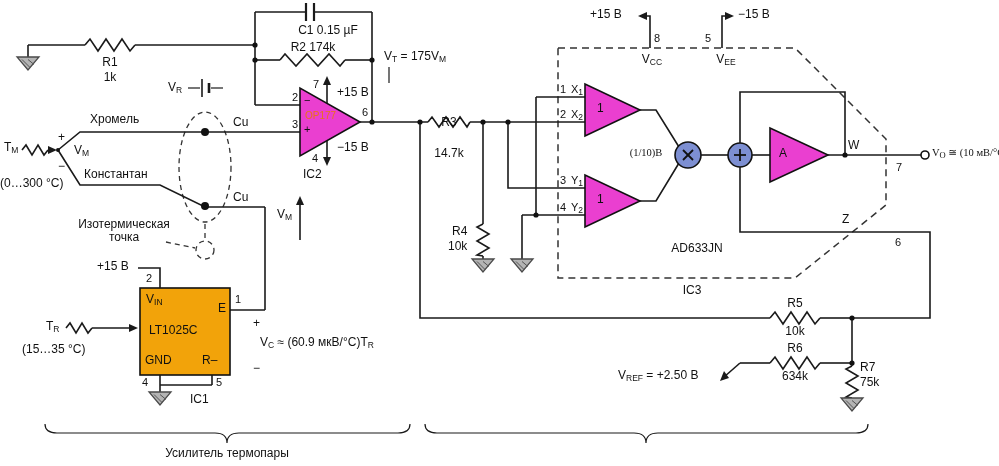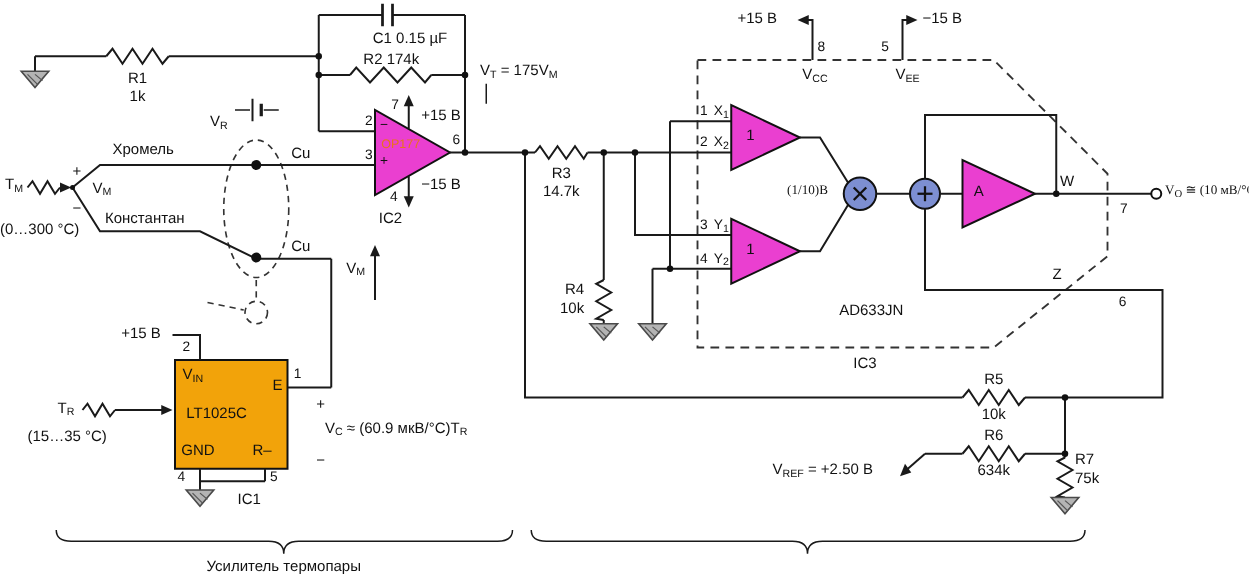--- a/index.html
+++ b/index.html
@@ -188,26 +188,28 @@
 
 <div class="lb" style="left:4px;top:141px"><span>T</span><sub>M</sub></div>
 <div class="lb" style="left:0px;top:177px">(0…300 °C)</div>
 <div class="lb" style="left:58px;top:131px">+</div>
 <div class="lb" style="left:58px;top:160px">−</div>
 <div class="lb" style="left:74px;top:144px"><span>V</span><sub>M</sub></div>
 <div class="lb" style="left:90px;top:113px">Хромель</div>
 <div class="lb" style="left:84px;top:168px">Константан</div>
 <div class="lb" style="left:233px;top:116px">Cu</div>
 <div class="lb" style="left:233px;top:191px">Cu</div>
+<div class="lb pre ctr" style="left:124px;top:218px">Изотермическая
+точка</div>
 
 <div class="lb ctr" style="left:110px;top:56px">R1</div>
 <div class="lb ctr" style="left:110px;top:71px">1k</div>
 <div class="lb ctr" style="left:328px;top:24px">C1  0.15 µF</div>
 <div class="lb ctr" style="left:313px;top:41px">R2  174k</div>
-<div class="lb" style="left:168px;top:91px"><span>V</span><sub>R</sub></div>
+<div class="lb" style="left:168px;top:81px"><span>V</span><sub>R</sub></div>
 
 <div class="lb pin" style="left:292px;top:91px">2</div>
 <div class="lb pin" style="left:292px;top:118px">3</div>
 <div class="lb pin" style="left:304px;top:94px">−</div>
 <div class="lb pin" style="left:304px;top:123px">+</div>
 <div class="lb opname" style="left:305px;top:110px">OP177</div>
 <div class="lb pin" style="left:313px;top:78px">7</div>
 <div class="lb" style="left:337px;top:86px">+15 В</div>
 <div class="lb pin" style="left:312px;top:152px">4</div>
 <div class="lb" style="left:337px;top:141px">−15 В</div>
@@ -226,21 +228,21 @@
 <div class="lb" style="left:202px;top:354px">R–</div>
 <div class="lb pin" style="left:142px;top:376px">4</div>
 <div class="lb pin" style="left:216px;top:376px">5</div>
 <div class="lb" style="left:190px;top:393px">IC1</div>
 <div class="lb" style="left:46px;top:320px"><span>T</span><sub>R</sub></div>
 <div class="lb" style="left:22px;top:343px">(15…35 °C)</div>
 <div class="lb" style="left:253px;top:317px">+</div>
 <div class="lb" style="left:260px;top:336px"><span>V</span><sub>C</sub><span> ≈ (60.9 мкВ/°C)T</span><sub>R</sub></div>
 <div class="lb" style="left:253px;top:362px">−</div>
 
-<div class="lb ctr" style="left:449px;top:132px">R3</div>
+<div class="lb ctr" style="left:449px;top:116px">R3</div>
 <div class="lb ctr" style="left:449px;top:147px">14.7k</div>
 <div class="lb" style="left:452px;top:225px">R4</div>
 <div class="lb" style="left:448px;top:240px">10k</div>
 
 <div class="lb" style="left:590px;top:8px">+15 В</div>
 <div class="lb" style="left:738px;top:8px">−15 В</div>
 <div class="lb pin" style="left:654px;top:32px">8</div>
 <div class="lb pin" style="left:705px;top:32px">5</div>
 <div class="lb ctr" style="left:652px;top:53px"><span>V</span><sub>CC</sub></div>
 <div class="lb ctr" style="left:726px;top:53px"><span>V</span><sub>EE</sub></div>

